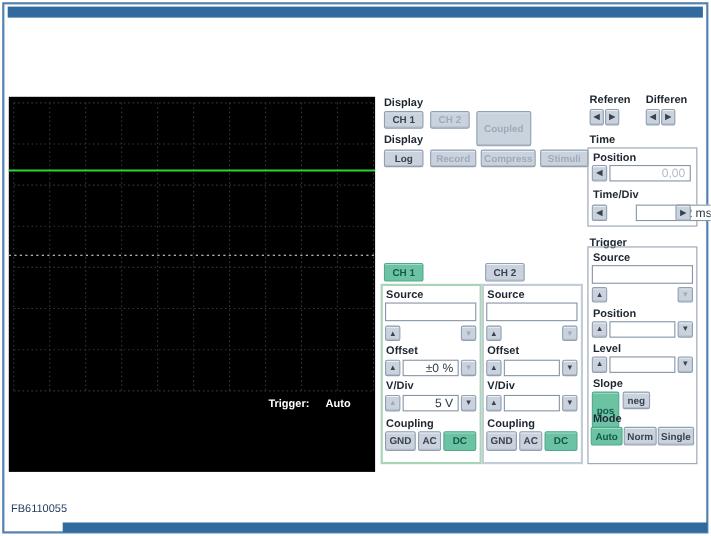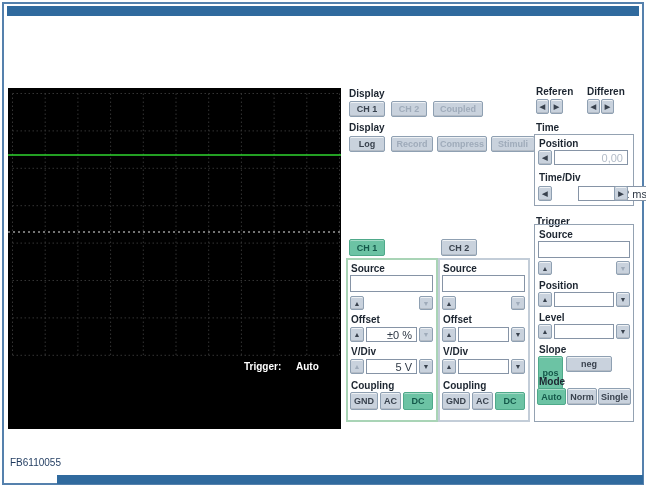--- a/index.html
+++ b/index.html
@@ -67,21 +67,21 @@
       <line x1="0" y1="67" x2="333" y2="67" stroke="#2fd42f" stroke-width="1.6"></line>
       <line x1="0" y1="144" x2="333" y2="144" stroke="#e8e8e8" stroke-width="1" stroke-dasharray="2,3"></line>
       <text x="236" y="282" fill="#ffffff" font-size="10" font-weight="bold" font-family="Liberation Sans, sans-serif">Trigger:</text>
       <text x="288" y="282" fill="#ffffff" font-size="10" font-weight="bold" font-family="Liberation Sans, sans-serif">Auto</text>
     </svg>
   </div>
 
   <div class="lbl" style="left:349px;top:88px;">Display</div>
   <div class="btn" style="left:349px;top:101px;width:36px;height:16px;">CH 1</div>
   <div class="btn dis" style="left:391px;top:101px;width:36px;height:16px;">CH 2</div>
-  <div class="btn dis" style="left:433px;top:101px;width:50px;height:16px;">Coupled</div>
+  <div class="btn dis" style="left:433px;top:101px;width:50px;height:32px;">Coupled</div>
 
   <div class="lbl" style="left:349px;top:122px;">Display</div>
   <div class="btn" style="left:349px;top:136px;width:36px;height:16px;">Log</div>
   <div class="btn dis" style="left:391px;top:136px;width:42px;height:16px;text-align:center;">Record</div>
   <div class="btn dis" style="left:437px;top:136px;width:50px;height:16px;">Compress</div>
   <div class="btn dis" style="left:491px;top:136px;width:44px;height:16px;">Stimuli</div>
 
   <div class="lbl" style="left:536px;top:86px;">Referen</div>
   <div class="btn" style="left:536px;top:99px;width:13px;height:15px;">
       <span class="ico">◀</span>
@@ -138,21 +138,21 @@
   <div class="btn" style="left:538px;top:324px;width:14px;height:15px;">
       <span class="ico">▲</span>
     </div>
   <div class="field" style="left:554px;top:324px;width:60px;height:15px;"></div>
   <div class="btn" style="left:616px;top:324px;width:14px;height:15px;">
       <span class="ico">▼</span>
     </div>
 
   <div class="lbl" style="left:539px;top:344px;">Slope</div>
   <div class="btn act" style="left:538px;top:356px;width:25px;height:33px;">pos</div>
-  <div class="btn" style="left:566px;top:356px;width:46px;height:16px;">neg</div>
+  <div class="btn" style="left:566px;top:356px;width:25px;height:16px;">neg</div>
 
   <div class="lbl" style="left:539px;top:376px;">Mode</div>
   <div class="btn act" style="left:537px;top:388px;width:29px;height:17px;">Auto</div>
   <div class="btn" style="left:567px;top:388px;width:30px;height:17px;">Norm</div>
   <div class="btn" style="left:598px;top:388px;width:33px;height:17px;">Single</div>
 
   <div class="btn act" style="left:349px;top:239px;width:36px;height:17px;">CH 1</div>
   <div class="btn" style="left:441px;top:239px;width:36px;height:17px;">CH 2</div>
 
   <div class="panel" style="left:346px;top:258px;width:92px;height:164px;border:2px solid #a9d4b6;"></div>

